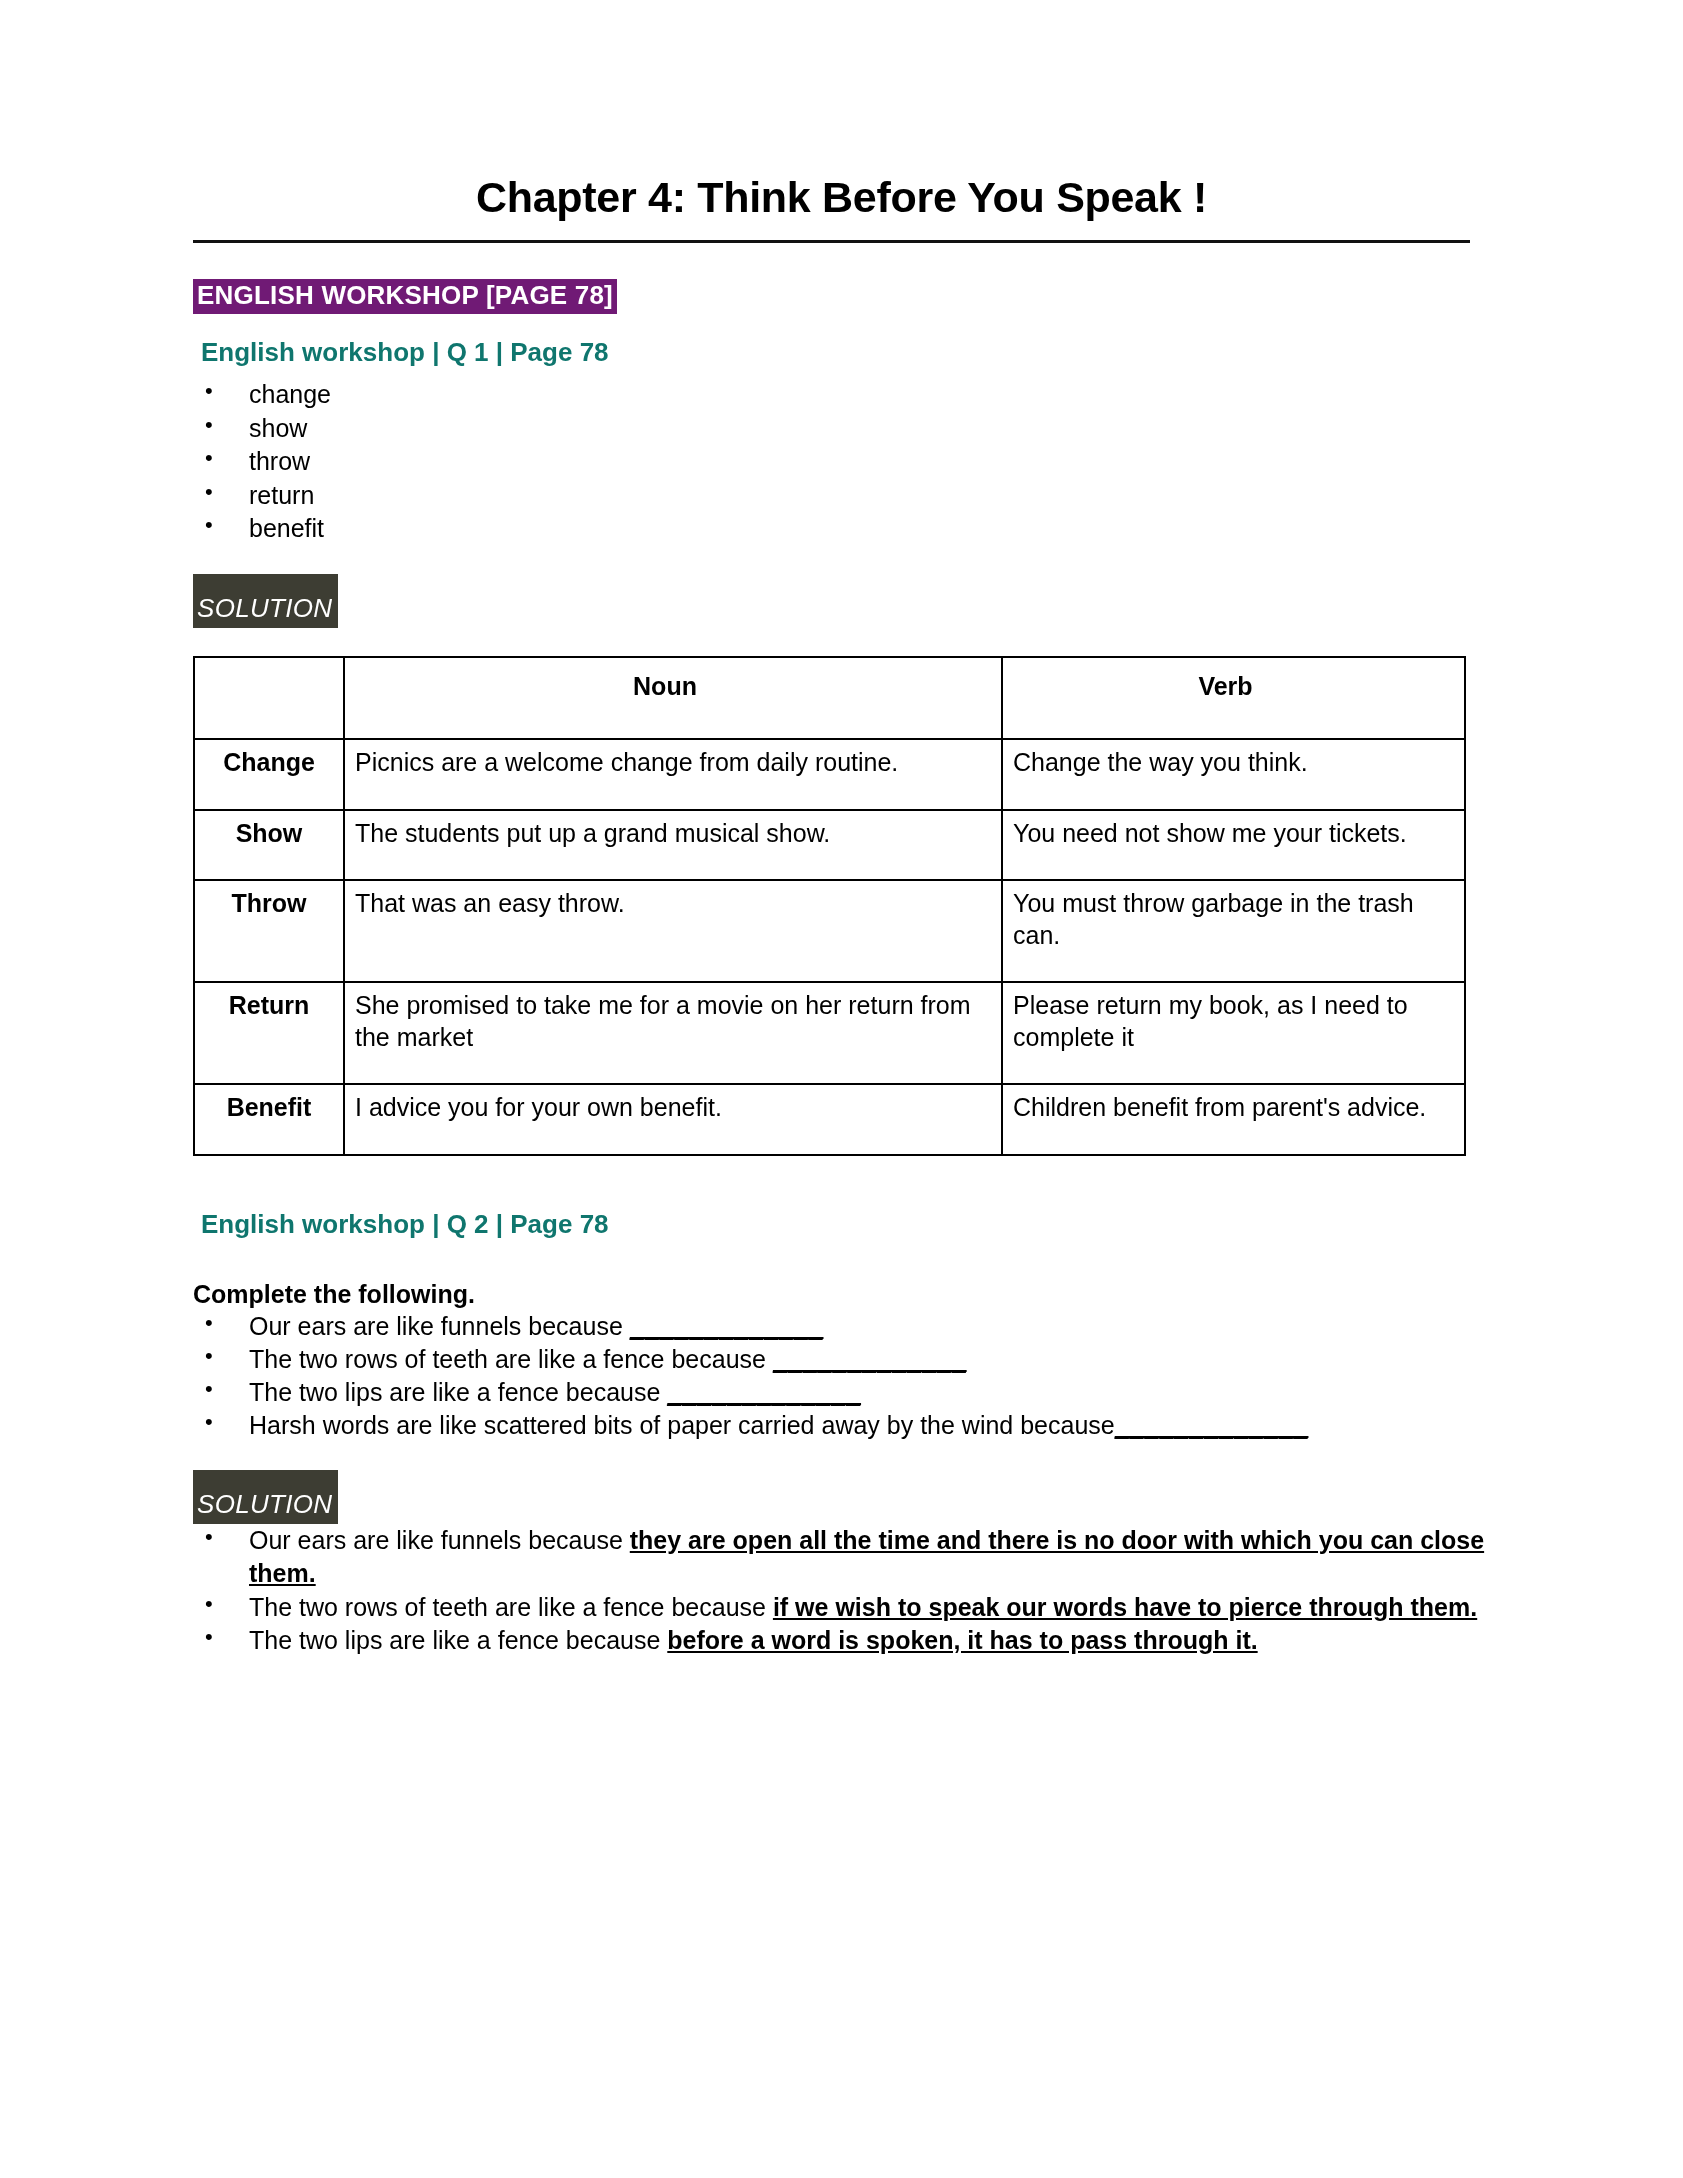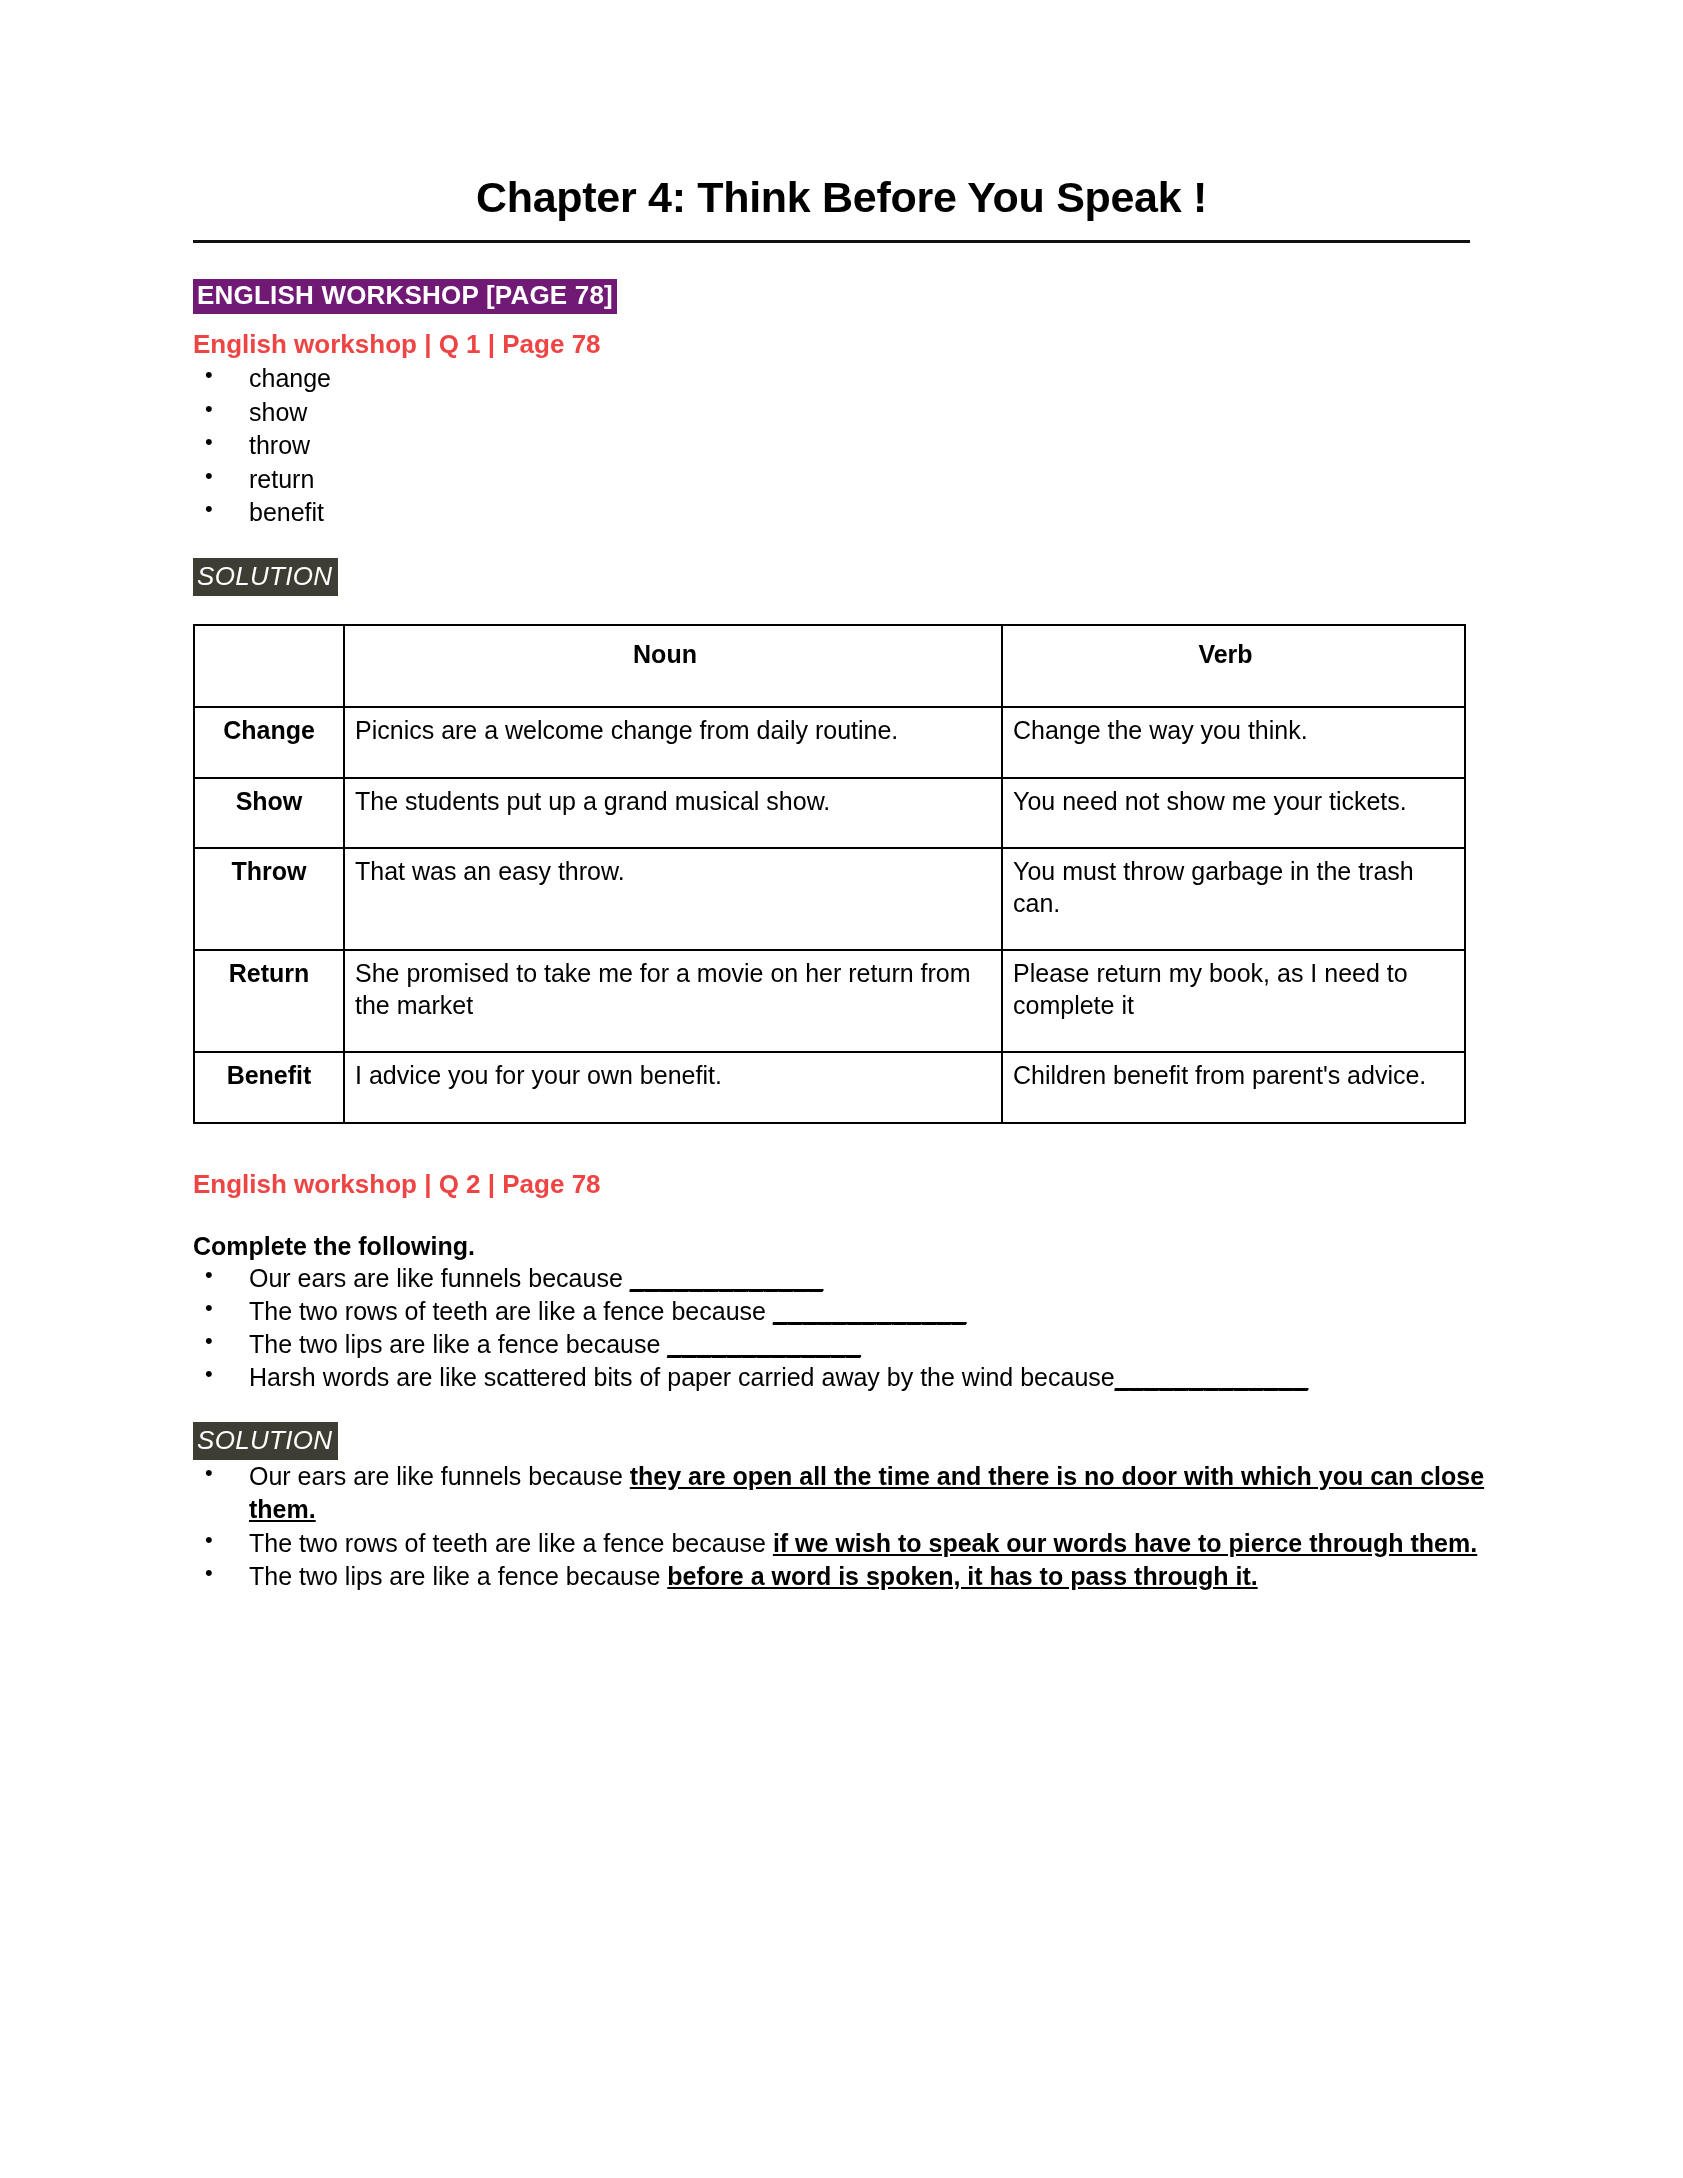--- a/index.html
+++ b/index.html
@@ -57,30 +57,30 @@
     line-height: 1.15;
   }
   .solution-band {
     display: inline-block;
     background: #3d3d33;
     color: #ffffff;
     font-style: italic;
     font-weight: normal;
     font-size: 26px;
     letter-spacing: 0.3px;
-    padding: 3px 6px 4px 4px;
+    padding: 19px 6px 4px 4px;
     line-height: 1.2;
   }
 
   
   .q-heading {
-    color: #ef4444;
+    color: #0f766e;
     font-weight: bold;
     font-size: 26px;
-    margin: 0;
+    margin: 8px;
     line-height: 1.3;
   }
 
   .q-prompt {
     font-weight: bold;
     font-size: 25px;
     line-height: 1.28;
     margin: 0;
     max-width: 1203px;
   }

